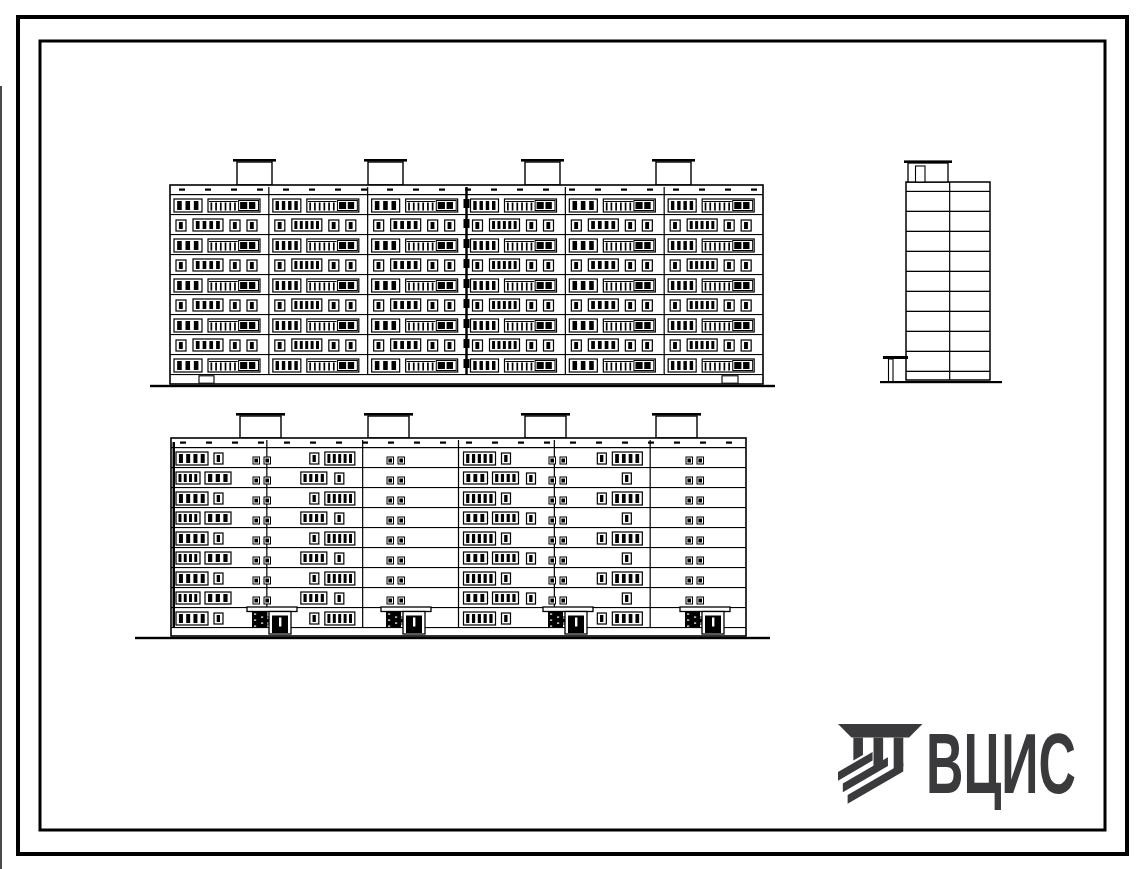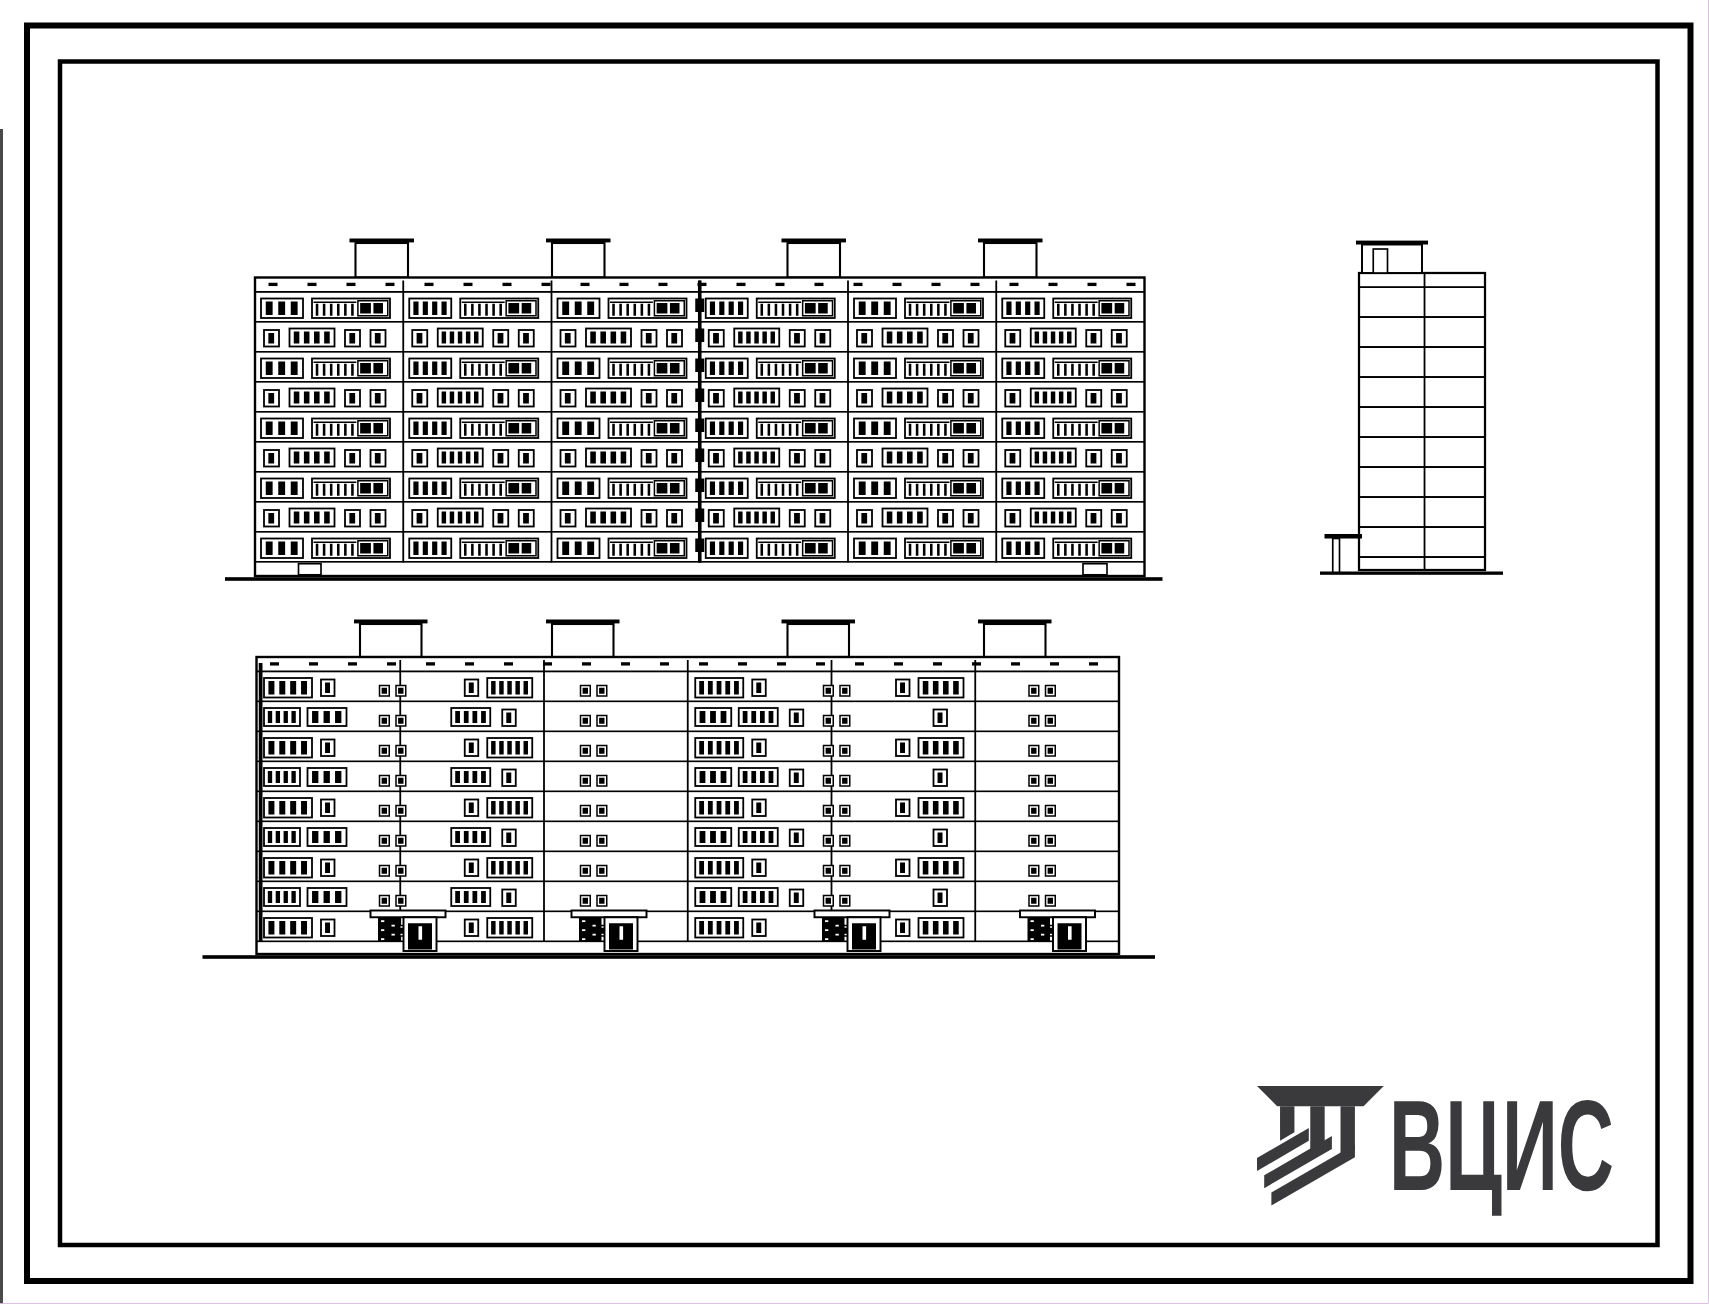--- a/index.html
+++ b/index.html
@@ -1,17 +1,17 @@
 <!DOCTYPE html>
 <html><head>
 <meta charset="utf-8">
 <style>
   html,body{margin:0;padding:0;background:#e8e8e8;}
   body{width:1139px;height:869px;font-family:"Liberation Sans",sans-serif;}
-  .sheet{position:relative;width:1139px;height:869px;background:#a21caf;overflow:hidden;}
+  .sheet{position:relative;width:1139px;height:869px;background:#4d7c0f;overflow:hidden;}
   svg{display:block;}
   #logo-text{font-family:"Liberation Sans",sans-serif;font-weight:bold;}
 </style>
 </head>
 <body>
 
 <div class="sheet">
   <svg id="sheet-svg" width="1139" height="869" viewBox="0 0 1139 869" xmlns="http://www.w3.org/2000/svg">
     <rect id="paper-bg" x="0" y="0" width="1139" height="869" fill="#ffffff"></rect>
     <rect id="scan-artifact" x="0" y="86" width="2" height="783" fill="#4a4a4a"></rect>

